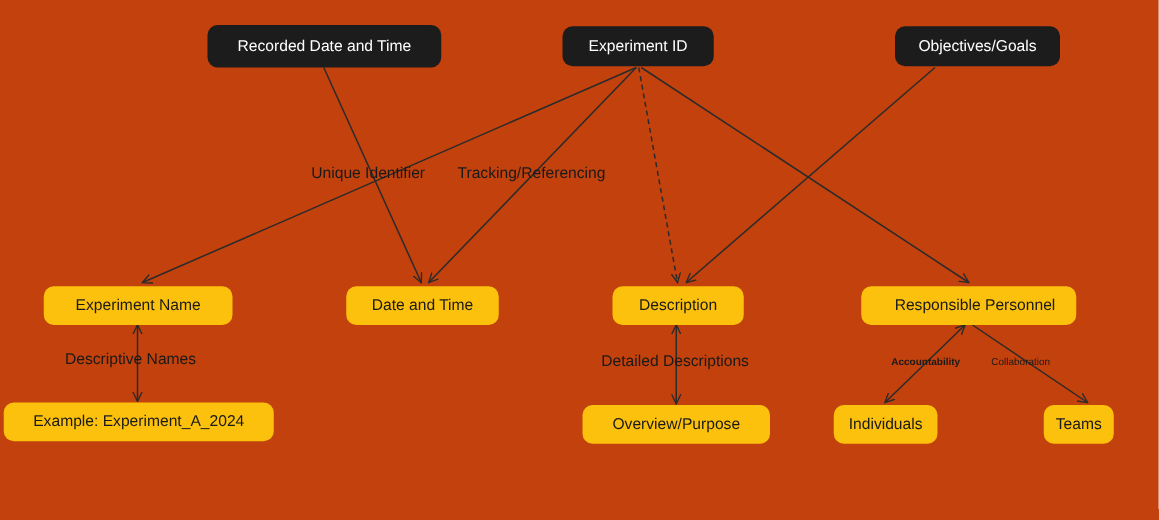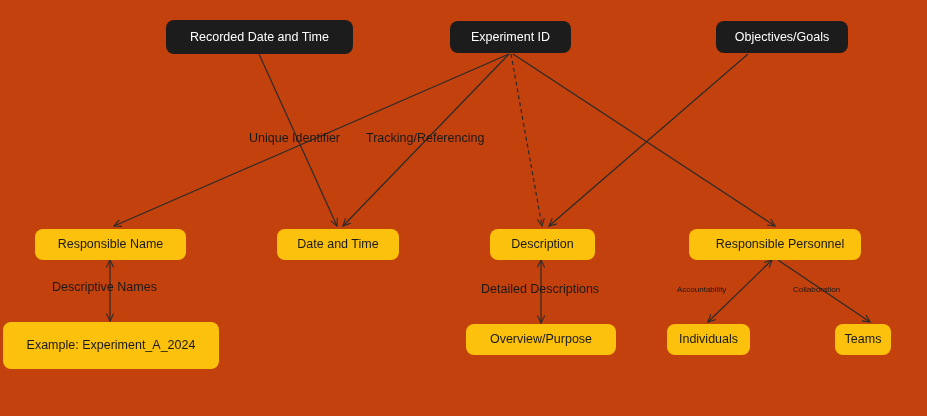--- a/index.html
+++ b/index.html
@@ -85,31 +85,31 @@
         <line x1="541" y1="260" x2="541" y2="323" stroke="#2b2b2b" stroke-width="1.2" marker-end="url(#arrowEnd)" marker-start="url(#arrowStart)"></line>
         <line x1="772" y1="260" x2="708" y2="322" stroke="#2b2b2b" stroke-width="1.2" marker-end="url(#arrowEnd)" marker-start="url(#arrowStart)"></line>
         <line x1="778" y1="260" x2="870" y2="322" stroke="#2b2b2b" stroke-width="1.2" marker-end="url(#arrowEnd)"></line>
       </g>
   </svg>
 
   <div id="node-layer">
       <div class="node node-dark" style="left: 166px; top: 20px; width: 187px; height: 34px;">Recorded Date and Time</div>
       <div class="node node-dark" style="left: 450px; top: 21px; width: 121px; height: 32px;">Experiment ID</div>
       <div class="node node-dark" style="left: 681px; top: 21px; width: 132px; height: 32px; margin-left: 35px;">Objectives/Goals</div>
-      <div class="node node-yellow" style="left: 35px; top: 229px; width: 151px; height: 31px;">Responsible Name</div>
+      <div class="node node-yellow" style="left: 35px; top: 229px; width: 151px; height: 31px;">Experiment Name</div>
       <div class="node node-yellow" style="left: 277px; top: 229px; width: 122px; height: 31px;">Date and Time</div>
       <div class="node node-yellow" style="left: 490px; top: 229px; width: 105px; height: 31px;">Description</div>
       <div class="node node-yellow" style="left: 689px; top: 229px; width: 172px; height: 31px; padding-left: 10px;">Responsible Personnel</div>
-      <div class="node node-yellow" style="left: 3px; top: 322px; width: 216px; height: 47px;">Example: Experiment_A_2024</div>
+      <div class="node node-yellow" style="left: 3px; top: 322px; width: 216px; height: 31px;">Example: Experiment_A_2024</div>
       <div class="node node-yellow" style="left: 466px; top: 324px; width: 150px; height: 31px;">Overview/Purpose</div>
       <div class="node node-yellow" style="left: 655px; top: 324px; width: 83px; height: 31px; margin-left: 12px;">Individuals</div>
       <div class="node node-yellow" style="left: 835px; top: 324px; width: 56px; height: 31px;">Teams</div>
     </div>
   <div id="label-layer">
       <div class="edge-label" style="left: 249px; top: 131px;">Unique Identifier</div>
       <div class="edge-label" style="left: 366px; top: 131px;">Tracking/Referencing</div>
       <div class="edge-label" style="left: 52px; top: 280px;">Descriptive Names</div>
       <div class="edge-label" style="left: 481px; top: 282px;">Detailed Descriptions</div>
-      <div class="edge-label small" style="left: 677px; top: 285px;">Accountability</div>
+      <div class="edge-label small" style="left: 713px; top: 285px; font-weight: bold;">Accountability</div>
       <div class="edge-label small" style="left: 793px; top: 285px;">Collaboration</div>
     </div>
 
 </div>
 
 </body></html>

